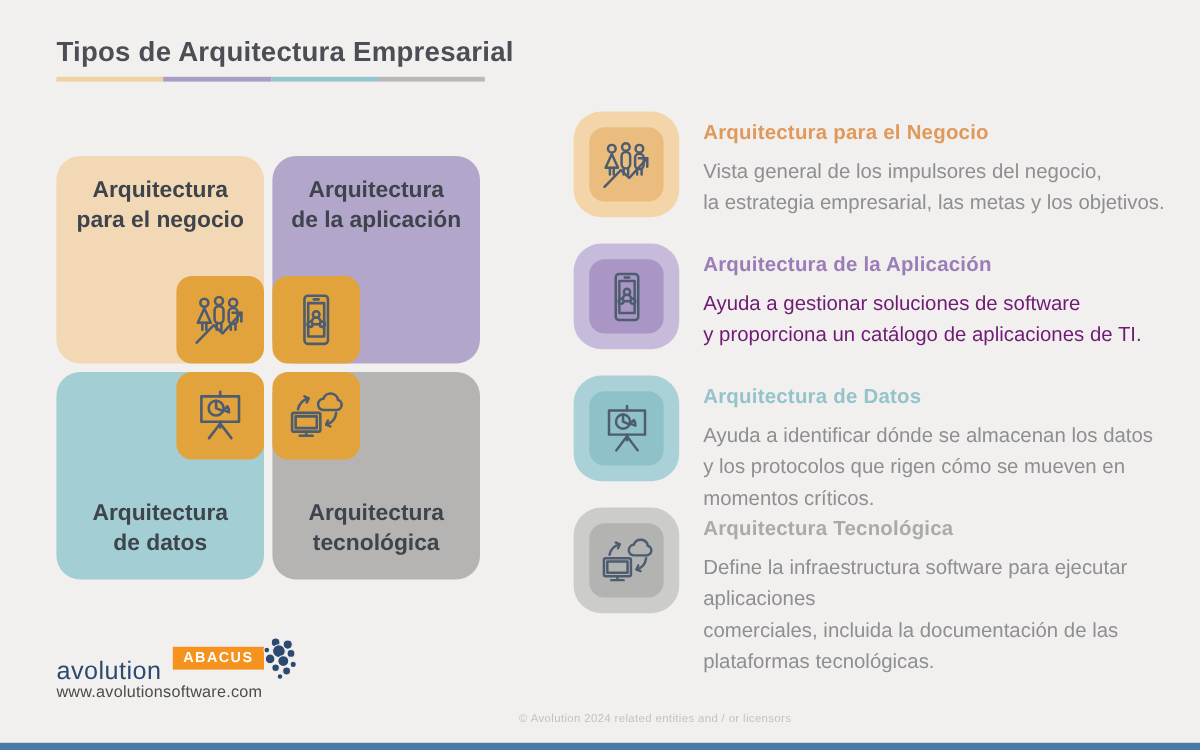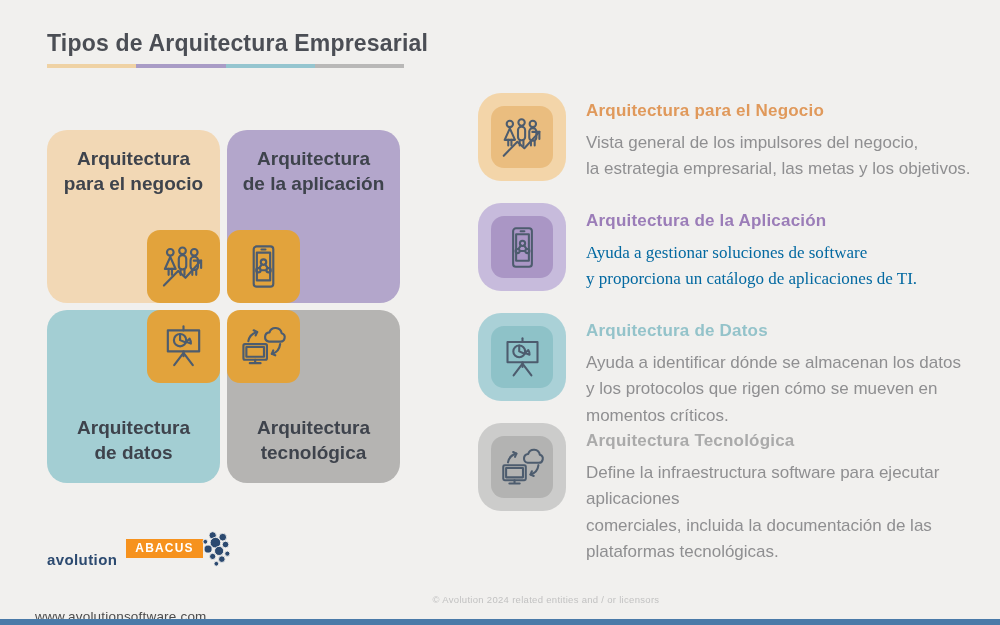--- a/index.html
+++ b/index.html
@@ -45,27 +45,27 @@
   .tile-outer { position:absolute; left:0; top:0; width:88px; height:88px; border-radius:23px; }
   .tile-inner {
     position:absolute; left:13px; top:13px; width:62px; height:62px; border-radius:13px;
     display:flex; align-items:center; justify-content:center;
   }
   .tile-inner svg { width:45px; height:45px; }
   .entry h3 { position:absolute; left:108px; top:8px; margin:0; font-size:17px; font-weight:bold; letter-spacing:0.2px; }
   .entry p  { position:absolute; left:108px; top:37px; margin:0; font-size:17px; line-height:1.55; white-space:pre-line; }
   
   .logo-row { position:absolute; left:47px; top:535px; display:flex; align-items:center; height:26px; }
-  .brand { font-size:15px; font-weight:bold; letter-spacing:0.4px;margin-top:23px; }
+  .brand { font-size:21px; font-weight:normal; letter-spacing:0.4px;margin-top:23px; }
   .abacus-badge {
     margin-left:9px; padding:2px 9px 3px 9px;
     font-size:12px; font-weight:bold; color:#ffffff; letter-spacing:1.2px;
   }
   .logo-dots { width:33px; height:40px; margin-left:-5px; margin-top:4px; }
-  .website { position:absolute; left:35px; top:569px; font-size:13.5px; color:#4c4c4c; letter-spacing:0.2px;margin-top:40px; }
+  .website { position:absolute; left:47px; top:569px; font-size:13.5px; color:#4c4c4c; letter-spacing:0.2px; }
   .copyright { position:absolute; left:0; top:594px; width:100%; text-align:center; font-size:9.5px; color:#c2c2c2; letter-spacing:0.3px;margin-left:40px; }
   .bottom-bar { position:absolute; left:0; bottom:0; width:100%; height:6px; }
   .sr-defs { position:absolute; width:0; height:0; overflow:hidden; }
 </style>
 </head>
 <body>
 
 <svg class="sr-defs" aria-hidden="true">
   <defs>
     <symbol id="i-people" viewBox="0 0 48 48">
@@ -186,21 +186,21 @@
 
   <div class="entry e-2">
     <div class="tile-outer" style="background: rgb(199, 187, 220);">
       <div class="tile-inner" style="background: rgb(170, 150, 197);">
         <svg style="stroke: rgb(77, 92, 110);">
             <use href="#i-phone"></use>
           </svg>
       </div>
     </div>
     <h3 style="color: rgb(155, 125, 184);">Arquitectura de la Aplicación</h3>
-    <p style="color: #0369a1; font-family: Liberation Serif, serif;">Ayuda a gestionar soluciones de software
+    <p style="color: #701a75;">Ayuda a gestionar soluciones de software
 y proporciona un catálogo de aplicaciones de TI.</p>
   </div>
 
   <div class="entry e-3">
     <div class="tile-outer" style="background: rgb(170, 209, 215);">
       <div class="tile-inner" style="background: rgb(142, 194, 200);">
         <svg style="stroke: rgb(77, 92, 110);">
             <use href="#i-board"></use>
           </svg>
       </div>

